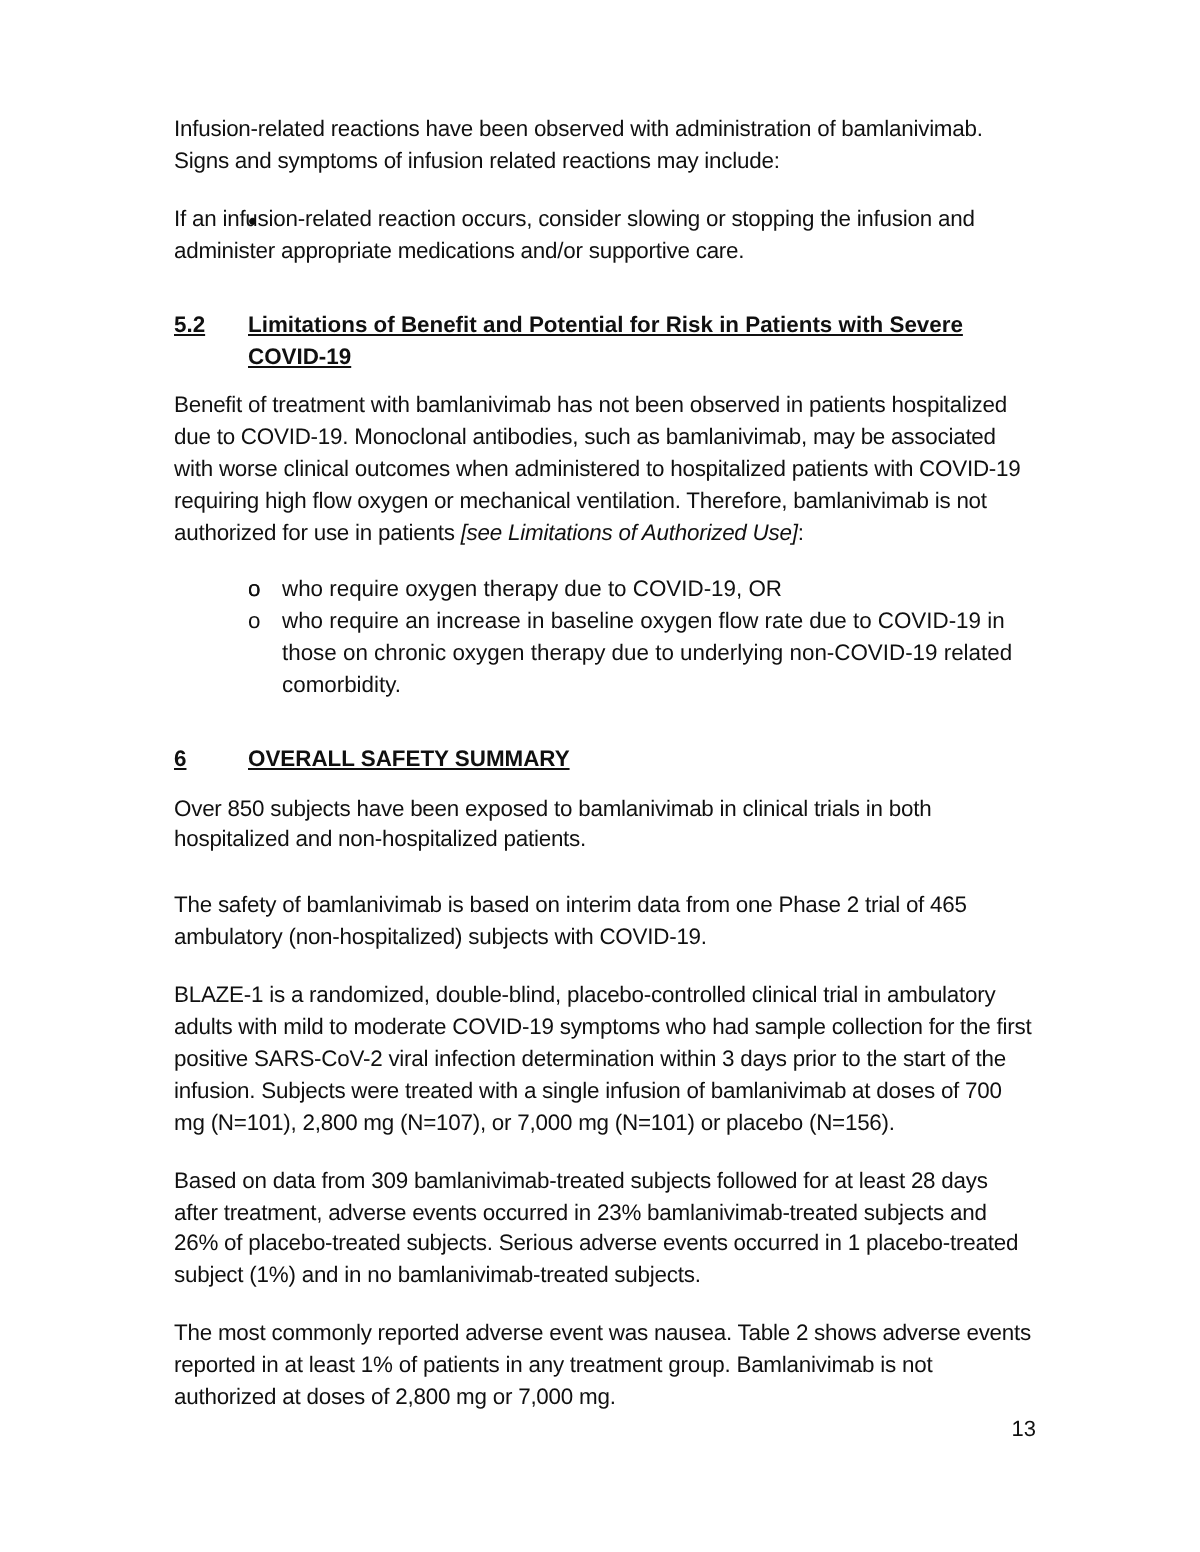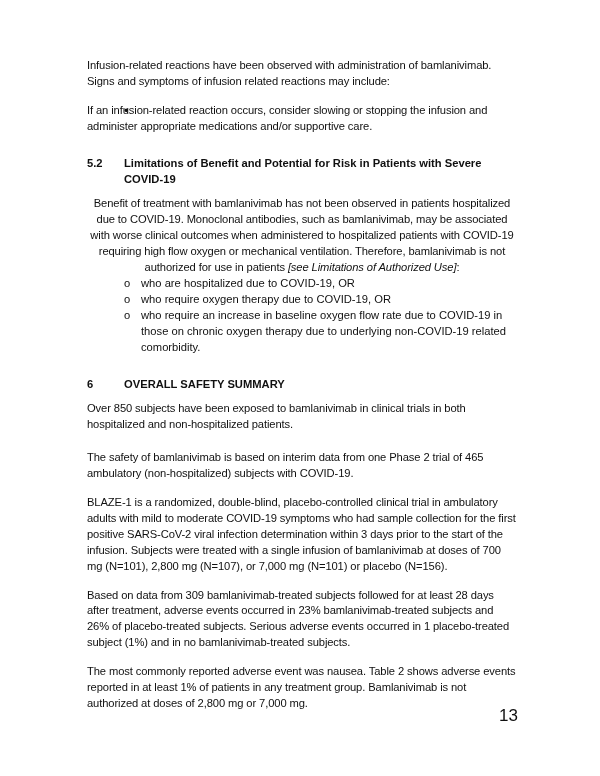--- a/index.html
+++ b/index.html
@@ -29,28 +29,28 @@
     font-size: 11.2px;
     line-height: 15.9px;
     margin: 0;
     text-align: left;
   }
   p.body-text {
     margin-bottom: 13px;
     letter-spacing: -0.01em;
   }
   p.body-text.tight {
-    margin-bottom: 0;
-    text-align: center;
+    margin-bottom: 12px;
   }
   .heading {
     display: flex;
     font-weight: bold;
     margin-bottom: 9px;
     margin-top: 4px;
+    text-decoration: underline;
   }
   .heading .num {
     width: 37px;
     flex: 0 0 37px;
   }
   .heading .title {
     flex: 1 1 auto;
   }
   ul.list,
   ol.list {
@@ -79,21 +79,21 @@
     font-size: 11.2px;
     line-height: 15.9px;
   }
   .spacer-sm { height: 4px; }
   .pagenum {
     position: absolute;
     left: 0;
     top: 708px;
     width: 518px;
     text-align: right;
-    font-size: 17px;
+    font-size: 11px;
     line-height: 15.9px;
   }
   em.italic {
     font-style: italic;
   }
 </style>
 </head>
 <body>
 
 <div class="page">
@@ -103,21 +103,21 @@
         <li><span class="marker bullet">•</span></li>
       </ul>
       <p class="body-text">If an infusion-related reaction occurs, consider slowing or stopping the infusion and administer appropriate medications and/or supportive care.</p>
       <div class="spacer-sm"></div>
       <div class="heading">
         <span class="num">5.2</span>
         <span class="title">Limitations of Benefit and Potential for Risk in Patients with Severe COVID-19</span>
       </div>
       <p class="body-text tight"><span>Benefit of treatment with bamlanivimab has not been observed in patients hospitalized due to COVID-19. Monoclonal antibodies, such as bamlanivimab, may be associated with worse clinical outcomes when administered to hospitalized patients with COVID-19 requiring high flow oxygen or mechanical ventilation. Therefore, bamlanivimab is not authorized for use in patients </span><em class="italic">[see Limitations of Authorized Use]</em><span>:</span></p>
       <ol class="list">
-        <li><span class="marker circle">o</span><span>who are hospitalized due to COVID-19, OR</span></li>
+        <li><span class="marker circle">o</span></li>
         <li><span class="marker circle">o</span><span>who require oxygen therapy due to COVID-19, OR</span></li>
         <li><span class="marker circle">o</span><span>who require an increase in baseline oxygen flow rate due to COVID-19 in those on chronic oxygen therapy due to underlying non-COVID-19 related comorbidity.</span></li>
       </ol>
       <div class="spacer-sm"></div>
       <div class="heading">
         <span class="num">6</span>
         <span class="title">OVERALL SAFETY SUMMARY</span>
       </div>
       <p class="body-text">Over 850 subjects have been exposed to bamlanivimab in clinical trials in both hospitalized and non-hospitalized patients.</p>
       <div class="spacer-sm"></div>

